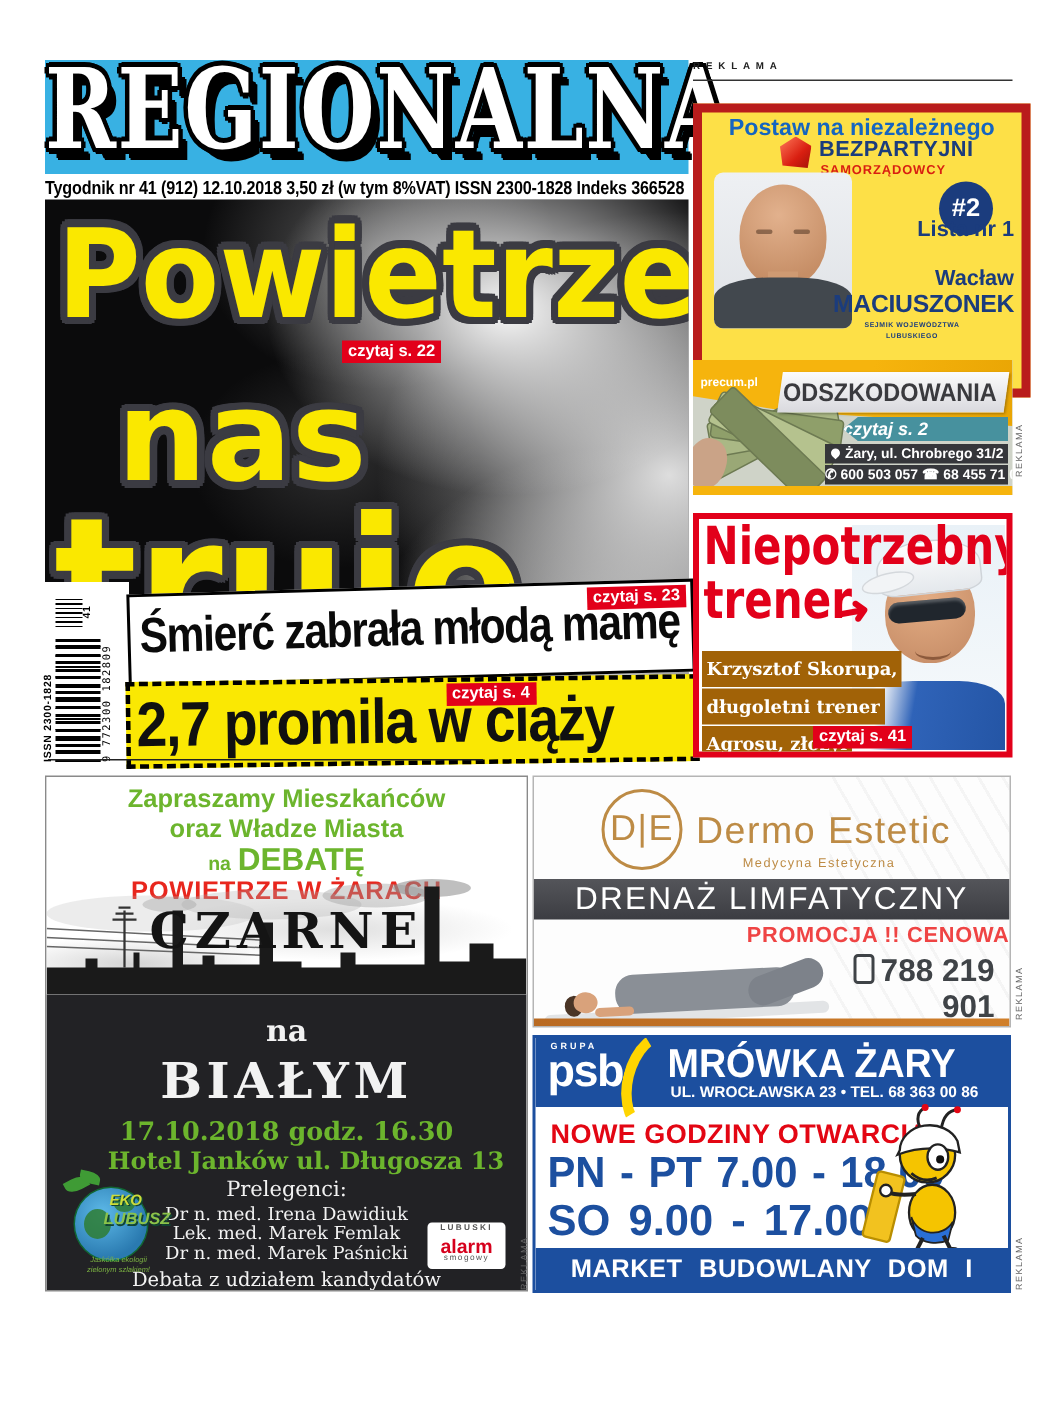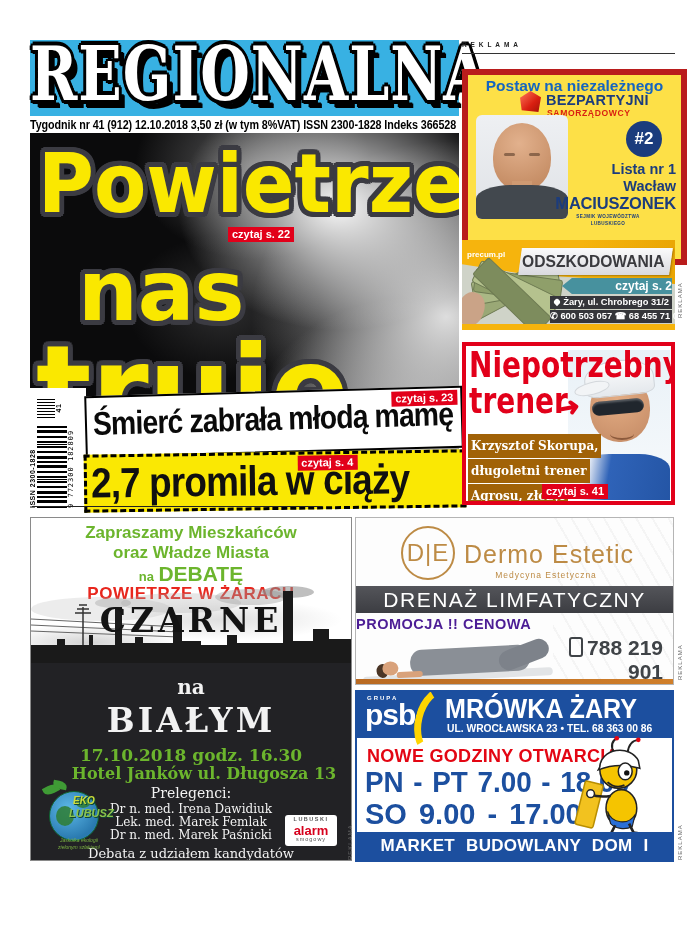--- a/index.html
+++ b/index.html
@@ -76,21 +76,21 @@
     background:linear-gradient(#eef0f3,#dfe2e6);overflow:hidden;}
   .mac-head{position:absolute;left:17px;top:8px;width:58px;height:68px;border-radius:50% 50% 46% 46%;
     background:radial-gradient(circle at 45% 30%,#e2b18d,#c68e66 75%);}
   .mac-eye{position:absolute;width:11px;height:3px;background:rgba(80,52,35,.55);border-radius:2px;}
   .mac-shoulders{position:absolute;left:0;bottom:0;width:100%;height:34px;
     background:#42484e;border-radius:40% 40% 0 0;}
   .mac-neck{position:absolute;left:36px;top:66px;width:20px;height:14px;background:#cf9a72;}
   .mac-num{position:absolute;left:158px;top:46px;width:36px;height:36px;border-radius:50%;
     background:#1b3c7d;color:#fff;font-weight:900;font-size:17px;line-height:36px;text-align:center;}
   .mac-lista,.mac-name,.mac-surname{position:absolute;right:5px;color:#1b3c7d;font-weight:900;text-align:right;}
-  .mac-lista{top:86px;font-size:14.5px;}
+  .mac-lista{top:70px;font-size:14.5px;}
   .mac-name{top:103px;font-size:14.5px;}
   .mac-surname{top:119px;font-size:16.5px;letter-spacing:-.2px;}
   .mac-region{position:absolute;left:75px;top:139px;width:130px;text-align:center;color:#1b3c7d;
     font-size:4.6px;font-weight:bold;letter-spacing:.4px;line-height:1.5;}
   .mac-band{position:absolute;left:0;bottom:0;width:100%;height:46px;
     background:linear-gradient(100deg,#ef5a3a,#c81d1a 70%);
     clip-path:polygon(0 26%,42% 0,100% 12%,100% 100%,0 100%);}
   .mac-facet{position:absolute;background:rgba(255,255,255,.14);}
   .mac-slogan{position:absolute;left:0;bottom:5px;width:100%;text-align:center;color:#fff;
     font-weight:900;font-size:15.5px;}
@@ -103,21 +103,21 @@
   .note{position:absolute;width:86px;height:22px;border-radius:3px;border:1px solid #6d7a52;}
   .odsz-thumb{position:absolute;left:2px;top:48px;width:26px;height:34px;border-radius:46%;
     background:#caa387;transform:rotate(18deg);}
   .odsz-brand{position:absolute;left:5px;top:10px;color:#fff;font-weight:bold;font-size:8px;}
   .odsz-title-band{position:absolute;left:58px;top:8px;width:151px;height:27px;
     background:linear-gradient(#fbfbfb,#d9d9de);transform:skewX(-8deg);box-shadow:1px 1px 2px rgba(0,0,0,.3);}
   .odsz-title{position:absolute;left:60px;top:12px;width:150px;text-align:center;color:#3a3a3e;
     font-weight:900;font-size:17px;transform:scaleX(.92);transform-origin:left top;white-space:nowrap;}
   .odsz-teal{position:absolute;left:100px;top:38px;width:110px;height:16px;background:#47919e;
     clip-path:polygon(0 50%,9% 0,100% 0,100% 100%,9% 100%);color:#fff;font-weight:900;font-size:12px;
-    text-align:right;line-height:16px;}
+    text-align:left;line-height:16px;font-style:italic;}
   .odsz-row{position:absolute;left:88px;width:122px;height:13px;background:#35363a;color:#fff;
     font-weight:bold;font-size:9.3px;line-height:13px;text-align:right;padding-right:3px;box-sizing:border-box;
     white-space:nowrap;}
   .odsz-strip{position:absolute;left:0;bottom:0;width:100%;height:6px;background:#f6b40d;}
   .pin-ico{display:inline-block;width:6px;height:6px;border-radius:50% 50% 50% 0;background:#fff;
     transform:rotate(-45deg);margin-right:3px;}
 
   
   .ad-trener{left:462px;top:342px;width:213px;height:163px;background:#fff;border:4px solid #e2001a;
     box-sizing:border-box;overflow:hidden;}
@@ -175,21 +175,21 @@
   .dermo-pattern{position:absolute;right:0;top:0;width:120px;height:100%;opacity:.05;background:
     repeating-linear-gradient(60deg,#555 0 2px,transparent 2px 14px);}
   .dermo-circle{position:absolute;left:45px;top:8px;width:50px;height:50px;border-radius:50%;
     border:2px solid #bd8b45;color:#bd8b45;text-align:center;line-height:50px;font-size:24px;
     letter-spacing:1px;}
   .dermo-name{position:absolute;left:108px;top:22px;color:#bd8b45;font-size:25px;letter-spacing:1px;}
   .dermo-sub{position:absolute;left:110px;top:52px;width:160px;text-align:center;color:#bd8b45;font-size:8.5px;
     letter-spacing:1px;}
   .dermo-band{position:absolute;left:0;top:68px;width:100%;height:27px;background:linear-gradient(#54555a,#3c3d42);
     color:#fff;text-align:center;font-size:21px;line-height:27px;letter-spacing:1.5px;}
-  .dermo-promo{position:absolute;left:0;top:98px;width:100%;text-align:left;color:#4c1d95;
+  .dermo-promo{position:absolute;left:0;top:98px;width:100%;text-align:right;color:#ef4444;
     font-weight:800;font-size:14.5px;letter-spacing:.5px;}
   .dermo-woman{position:absolute;left:6px;top:120px;width:190px;height:42px;transform:rotate(-3deg);}
   .dw-bed{position:absolute;left:0;bottom:0;width:100%;height:8px;background:#e2e4e6;border-radius:4px;}
   .dw-suit{position:absolute;left:48px;bottom:6px;width:120px;height:26px;background:#8a8f96;border-radius:12px;}
   .dw-legs{position:absolute;left:136px;bottom:12px;width:52px;height:20px;background:#7d828a;border-radius:10px;
     transform:rotate(-18deg);}
   .dw-head{position:absolute;left:20px;bottom:8px;width:16px;height:14px;border-radius:50%;background:#d9a27b;}
   .dw-hair{position:absolute;left:14px;bottom:6px;width:12px;height:14px;border-radius:50%;background:#4a3526;}
   .dw-arm{position:absolute;left:34px;bottom:5px;width:26px;height:6px;border-radius:3px;background:#d9a27b;}
   .dermo-phone{position:absolute;right:10px;top:118px;width:130px;text-align:right;color:#3f4347;}

